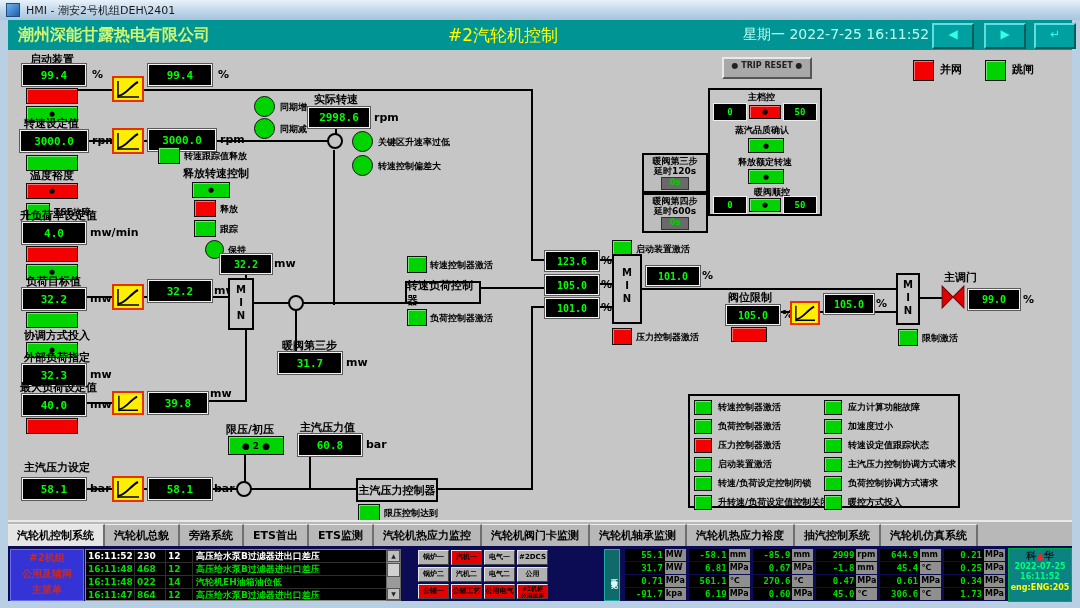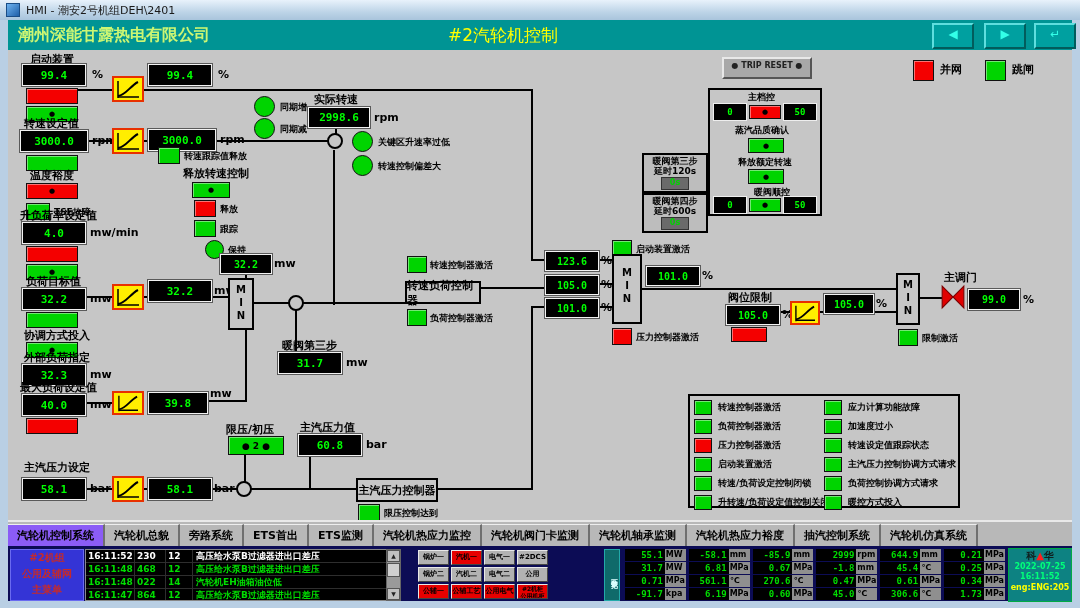--- a/index.html
+++ b/index.html
@@ -59,21 +59,21 @@
   
   .spcol{position:absolute;display:flex;flex-direction:column;gap:4px;}
   .sprow{display:flex;align-items:center;gap:6px;height:15px;}
   .spbox{width:16px;height:13px;border:1px solid #101010;box-shadow:inset 1px 1px 0 rgba(255,255,255,.45);flex:none;}
   .splbl{font-size:9px;font-weight:bold;white-space:nowrap;}
   
   .tabbar{position:absolute;left:8px;top:520px;width:1064px;height:26px;background:#b8b8b8;
     border-top:2px solid #e9e9e9;display:flex;}
   .tab{height:22px;margin-top:2px;padding:0 9px;font-size:11px;font-weight:bold;color:#000;
     border-right:2px solid #6f6f6f;border-top:1px solid #eee;line-height:22px;white-space:nowrap;cursor:pointer;}
-  .tab.active{background:#8b5cf6;}
+  .tab.active{background:#e5e5e5;}
   
   .bottom{position:absolute;left:8px;top:546px;width:1064px;height:55px;background:#0c0c55;}
   .menupanel{position:absolute;left:10px;top:549px;width:72px;height:50px;background:#3434d6;
     border:1px solid #6a6af0;text-align:center;}
   .menuitem{font-size:10px;font-weight:bold;color:#c62a2a;line-height:16px;cursor:pointer;}
   .alarmlist{position:absolute;left:85px;top:549px;width:300px;height:50px;background:#000;border:1px solid #888;overflow:hidden;}
   .alrow{display:flex;height:12px;border-bottom:1px solid #2e2e2e;font-size:9px;font-weight:bold;
     line-height:12px;cursor:pointer;white-space:nowrap;}
   .alrow span{display:block;overflow:hidden;}
   .al-t{width:46px;padding-left:2px;border-right:1px solid #2e2e2e;}
@@ -115,20 +115,21 @@
     <span class="winicon"></span>
     <span class="wintitle">HMI - 潮安2号机组DEH\2401</span>
   </div>
   <div class="frame" style="left:0;top:20px;width:8px;height:588px;"></div>
   <div class="frame" style="left:1072px;top:20px;width:8px;height:588px;"></div>
   <div class="frame" style="left:0;top:601px;width:1080px;height:7px;"></div>
 
   <div class="hdr">
     <span class="company">潮州深能甘露热电有限公司</span>
     <span class="pagetitle">#2汽轮机控制</span>
+    <span class="hdatetime">星期一  2022-7-25  16:11:52</span>
     <div class="navbtn" style="left:924px;">◀</div>
     <div class="navbtn" style="left:976px;">▶</div>
     <div class="navbtn" style="left:1026px;">↵</div>
   </div>
 
   <div class="canvas"></div>
 
   <div>
     <div class="hl" style="left:76px;top:89px;width:457px;height:2px;"></div>
     <div class="vl" style="left:531px;top:89px;width:2px;height:172px;"></div>

